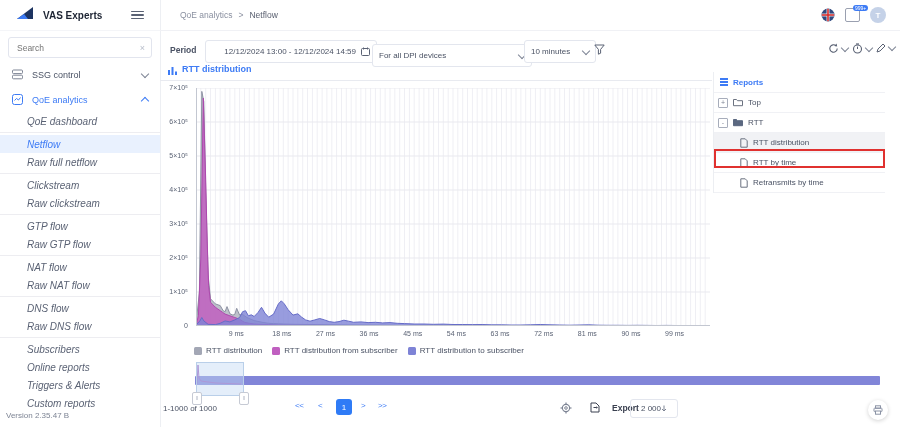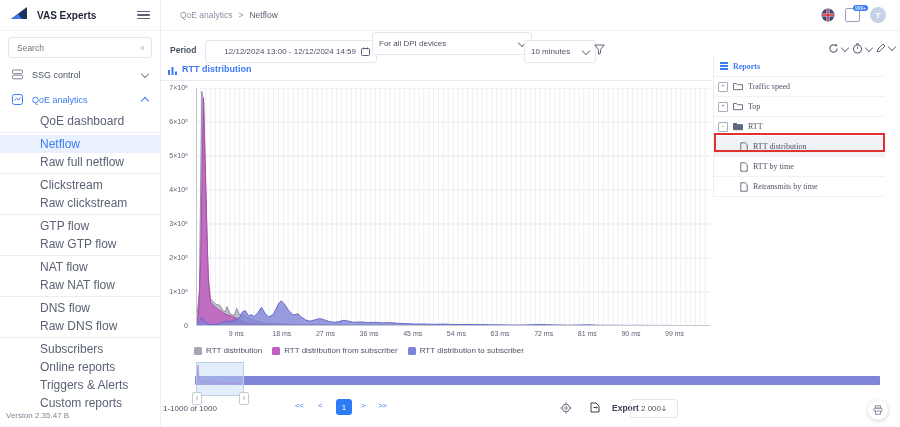--- a/index.html
+++ b/index.html
@@ -1,34 +1,34 @@
 <!DOCTYPE html>
 <html><head>
 <meta charset="utf-8">
 <style>
   html,body{margin:0;padding:0;background:#fff;}
   .app{position:relative;width:900px;height:427px;font-family:"Liberation Sans",sans-serif;
        color:#4a5264;background:#fff;overflow:hidden;font-size:9px;}
   .abs{position:absolute;}
   
   .sidebar{position:absolute;left:0;top:0;width:160px;height:427px;border-right:1px solid #edeff3;background:#fff;}
-  .side-head{height:30px;display:flex;align-items:center;padding:0 10px;gap:7px;border-bottom:1px solid #f4f5f8;}
+  .side-head{height:30px;display:flex;align-items:center;padding:0 16px;gap:7px;border-bottom:1px solid #f4f5f8;}
   .brand{font-weight:bold;font-size:10px;color:#1d2433;flex:1;}
   .burger{display:flex;flex-direction:column;gap:2px;cursor:pointer;}
   .burger span{width:13px;height:1.6px;background:#5a6274;border-radius:1px;}
   .search{margin:6px 8px 4px 8px;height:19px;border:1px solid #e2e5ee;border-radius:3px;display:flex;align-items:center;padding:0 6px;}
   .search input{border:none;outline:none;flex:1;font-size:8.5px;color:#5a6274;font-family:"Liberation Sans",sans-serif;background:transparent;}
   .search .clear{color:#b6bcc9;font-size:9px;cursor:pointer;}
   .navrow{height:25px;display:flex;align-items:center;gap:9px;padding:0 12px;cursor:pointer;}
   .navrow .lbl{flex:1;font-size:9px;}
   .blue{color:#3d7bf5;}
   .chev{width:5px;height:5px;border-right:1.4px solid #7d8494;border-bottom:1.4px solid #7d8494;transform:rotate(45deg);margin-top:-2px;}
   .chev.up{transform:rotate(-135deg);margin-top:3px;}
   .chev.blue-c{border-color:#3d7bf5;}
-  .subitem{height:18px;display:flex;align-items:center;padding-left:40px;font-size:12px;color:#5a6274;cursor:pointer;}
+  .subitem{height:18px;display:flex;align-items:center;padding-left:27px;font-size:10px;color:#5a6274;cursor:pointer;font-style:italic;}
   .subitem.active{background:#e9f1fe;color:#3d7bf5;}
   .sdiv{height:1px;background:#ededf1;margin:2px 0;}
   .version{position:absolute;left:6px;bottom:7px;font-size:8px;color:#7d8494;}
   
   .main-header{position:absolute;left:160px;top:0;width:740px;height:30px;border-bottom:1px solid #f0f1f5;display:flex;align-items:center;}
   .crumbs{margin-left:20px;font-size:8.5px;color:#8a90a0;display:flex;gap:6px;align-items:center;flex:1;}
   .crumb-cur{color:#5a6070;}
   .hdr-icons{display:flex;align-items:center;gap:10px;margin-right:14px;}
   .avatar{width:16px;height:16px;border-radius:50%;background:#c5d2e8;color:#fff;font-size:8px;display:flex;align-items:center;justify-content:center;font-weight:bold;}
   .notif{position:relative;width:13px;height:12px;border:1.2px solid #9aa0b0;border-radius:2px;}
@@ -51,21 +51,21 @@
   .nav-handle{position:absolute;width:8px;height:11px;background:#fff;border:1px solid #c6cad4;border-radius:2px;top:392px;cursor:ew-resize;}
   .nav-handle::after{content:"";display:block;width:2px;height:4px;background:#d7dae1;margin:3px auto;}
   
   .range{position:absolute;left:163px;top:404px;font-size:8px;color:#4a5264;}
   .pg{position:absolute;top:401px;font-size:8px;color:#3d7bf5;cursor:pointer;letter-spacing:-0.5px;}
   .pg-cur{position:absolute;left:336px;top:399px;width:16px;height:16px;background:#2f7bf6;border-radius:3px;color:#fff;font-size:8px;display:flex;align-items:center;justify-content:center;cursor:pointer;}
   .export{position:absolute;left:590px;top:402px;display:flex;align-items:center;gap:12px;font-size:8.5px;color:#3a4050;font-weight:bold;cursor:pointer;}
   .psize{position:absolute;left:630px;top:399px;width:46px;height:17px;border:1px solid #e3e6ee;border-radius:3px;display:flex;align-items:center;justify-content:center;gap:0;font-size:8px;color:#4a5264;cursor:pointer;}
   .fab{position:absolute;left:868px;top:400px;width:20px;height:20px;border-radius:50%;background:#fff;box-shadow:0 1px 4px rgba(0,0,0,0.18);display:flex;align-items:center;justify-content:center;cursor:pointer;}
   
-  .rpanel{position:absolute;left:713px;top:56px;width:171px;border-left:1px solid #eceef2;background:#fff;font-family:Liberation Serif, serif;}
+  .rpanel{position:absolute;left:713px;top:72px;width:171px;border-left:1px solid #eceef2;background:#fff;}
   .rp-row{height:19px;display:flex;align-items:center;border-bottom:1px solid #f0f1f5;gap:5px;font-size:8px;color:#4a5264;cursor:pointer;}
   .rp-head{color:#3d7bf5;font-weight:bold;height:20px;padding-left:6px;gap:5px;}
   .expander{width:8px;height:8px;border:1px solid #a7adbb;border-radius:1px;font-size:7px;line-height:7px;text-align:center;color:#7d8494;margin-left:4px;flex:none;}
   .rp-row.child{padding-left:26px;}
   .rp-row.selected{background:#f1f2f5;}
   .sel-outline{position:absolute;left:0;width:171px;height:19px;border:2px solid #e0312f;box-sizing:border-box;pointer-events:none;}
   .listicon{display:flex;flex-direction:column;gap:1.5px;}
   .listicon span{width:8px;height:1.4px;background:#3d7bf5;}
 </style>
 </head>
@@ -162,21 +162,21 @@
 
   <span class="abs" style="left:170px;top:45px;font-weight:bold;font-size:8.5px;">Period</span>
   <div class="ctl" style="left:205px;top:40px;width:158px;text-align:right;">
     <span class="flex1">12/12/2024 13:00 - 12/12/2024 14:59</span>
     <svg width="9" height="9" viewBox="0 0 9 9">
       <rect x="0.5" y="1.5" width="8" height="7" rx="1" fill="none" stroke="#5a6274"></rect>
       <line x1="2.5" y1="0.5" x2="2.5" y2="2.5" stroke="#5a6274"></line>
       <line x1="6.5" y1="0.5" x2="6.5" y2="2.5" stroke="#5a6274"></line>
     </svg>
   </div>
-  <div class="ctl" style="left:372px;top:32px;width:146px;">
+  <div class="ctl" style="left:372px;top:44px;width:146px;">
     <span class="flex1">For all DPI devices</span>
     <span class="chev"></span>
   </div>
   <div class="ctl" style="left:524px;top:40px;width:58px;justify-content:flex-end;">
     <span class="flex1">10 minutes</span>
     <span class="chev"></span>
   </div>
   <svg class="abs" style="left:594px;top:44px;" width="11" height="11" viewBox="0 0 11 11">
     <path d="M0.8,1 h9.4 l-3.6,4.4 v3.8 l-2.2,1 v-4.8 z" fill="none" stroke="#5a6274" stroke-width="1"></path>
   </svg>
@@ -421,27 +421,20 @@
           <span></span>
           <span></span>
         </span>
       <span>Reports</span>
     </div>
     <div class="rp-row">
       <span class="expander">+</span>
       <svg width="10" height="9" viewBox="0 0 10 9">
         <path d="M0.5,1.5 h3 l1,1.2 h5 v5 h-9 z" fill="none" stroke="#6b7280"></path>
       </svg>
-      <span>Traffic speed</span>
-    </div>
-    <div class="rp-row">
-      <span class="expander">+</span>
-      <svg width="10" height="9" viewBox="0 0 10 9">
-        <path d="M0.5,1.5 h3 l1,1.2 h5 v5 h-9 z" fill="none" stroke="#6b7280"></path>
-      </svg>
       <span>Top</span>
     </div>
     <div class="rp-row">
       <span class="expander">-</span>
       <svg width="10" height="9" viewBox="0 0 10 9">
         <path d="M0.5,1.5 h3 l1,1.2 h5 v5 h-9 z" fill="#5b6880" stroke="#5b6880"></path>
       </svg>
       <span>RTT</span>
     </div>
     <div class="rp-row child selected">

